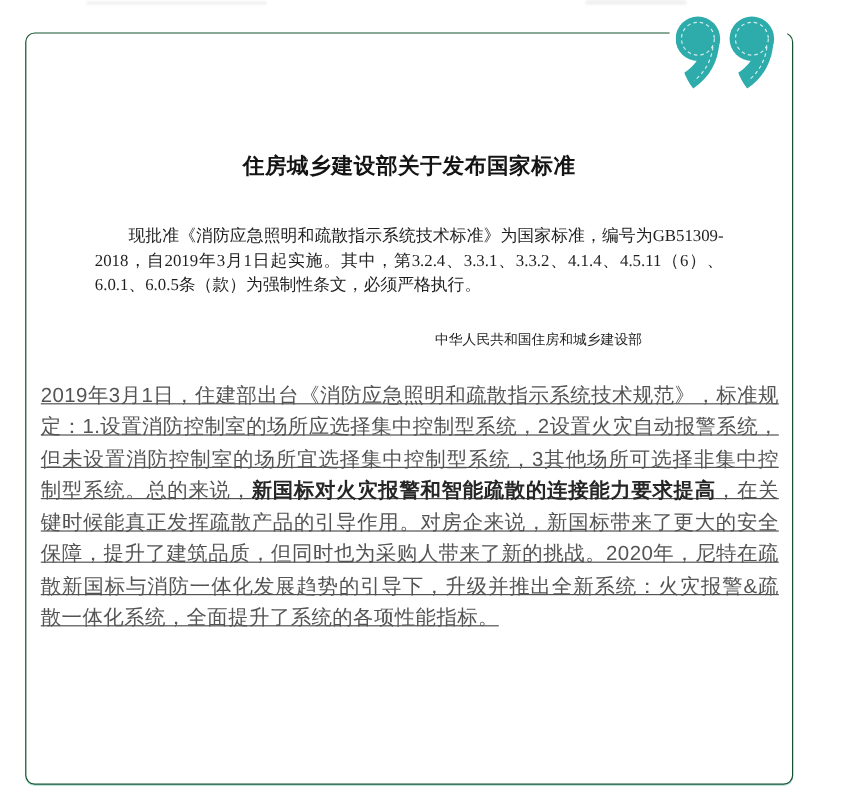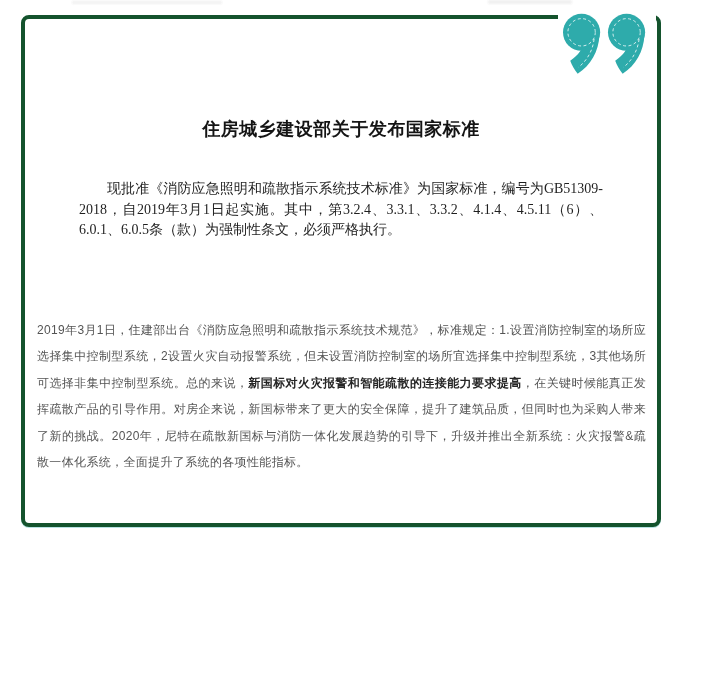--- a/index.html
+++ b/index.html
@@ -6,22 +6,22 @@
   .page{
     position:relative;width:702px;height:675px;background:#ffffff;overflow:hidden;
     font-family:"Liberation Sans","DejaVu Sans",sans-serif;
   }
   
   .artifact{position:absolute;background:#ebebeb;filter:blur(1px);opacity:.7;}
   .artifact.a1{left:72px;top:1px;width:150px;height:3px;}
   .artifact.a2{left:488px;top:0px;width:84px;height:4px;}
   
   .card{
-    position:absolute;left:21px;top:15px;width:640px;height:512px;
-    border:4px solid #14532d;border-radius:8px;background:#ffffff;
+    position:absolute;left:21px;top:27px;width:640px;height:627px;
+    border:1px solid #14532d;border-radius:8px;background:#ffffff;
     box-shadow:0 1px 0 rgba(46,171,171,.35);
     box-sizing:border-box;
   }
   
   .quote-badge{
     position:absolute;left:558px;top:7px;z-index:3;
     background:#ffffff;padding:3px 5px;line-height:0;
   }
   
   .doc{
@@ -37,23 +37,23 @@
     margin:0;color:#1f1f1f;
   }
   .doc-para.p1{margin-top:36px;}
   .doc-para.p2{margin-top:8px;}
   .doc-sign{margin-top:24px;text-align:right;padding-right:68px;}
   .doc-sign .inner{display:inline-block;text-align:center;}
   .doc-issuer{font-size:11.5px;line-height:21px;}
   .doc-date{font-size:11px;line-height:21px;}
   
   .article{
-    margin:34px 0 0;padding:0 11px 0 12px;
-    font-size:12px;line-height:26.5px;letter-spacing:.35px;
-    text-align:justify;color:#545454;
+    margin:22px 0 0;padding:0 11px 0 12px;
+    font-size:17px;line-height:26.5px;letter-spacing:.35px;
+    text-align:justify;color:#545454;text-decoration:underline;
   }
   .article .bold{font-weight:700;color:#262626;}
 </style>
 </head>
 <body>
 
 <div class="page">
 
   <div class="artifact a1"></div>
   <div class="artifact a2"></div>
@@ -75,20 +75,21 @@
 
   <div class="card">
 
     <div class="doc">
       <div class="doc-title">
         <div>住房城乡建设部关于发布国家标准</div>
       </div>
       <p class="doc-para p1">现批准《消防应急照明和疏散指示系统技术标准》为国家标准，编号为GB51309-2018，自2019年3月1日起实施。其中，第3.2.4、3.3.1、3.3.2、4.1.4、4.5.11（6）、6.0.1、6.0.5条（款）为强制性条文，必须严格执行。</p>
       <div class="doc-sign">
         <div class="inner">
+          <div class="doc-issuer">中华人民共和国住房和城乡建设部</div>
         </div>
       </div>
     </div>
 
     <p class="article"><span>2019年3月1日，住建部出台《消防应急照明和疏散指示系统技术规范》，标准规定：1.设置消防控制室的场所应选择集中控制型系统，2设置火灾自动报警系统，但未设置消防控制室的场所宜选择集中控制型系统，3其他场所可选择非集中控制型系统。总的来说，</span><span class="bold">新国标对火灾报警和智能疏散的连接能力要求提高</span><span>，在关键时候能真正发挥疏散产品的引导作用。对房企来说，新国标带来了更大的安全保障，提升了建筑品质，但同时也为采购人带来了新的挑战。2020年，尼特在疏散新国标与消防一体化发展趋势的引导下，升级并推出全新系统：火灾报警&amp;疏散一体化系统，全面提升了系统的各项性能指标。</span></p>
 
   </div>
 </div>
 
 </body></html>

